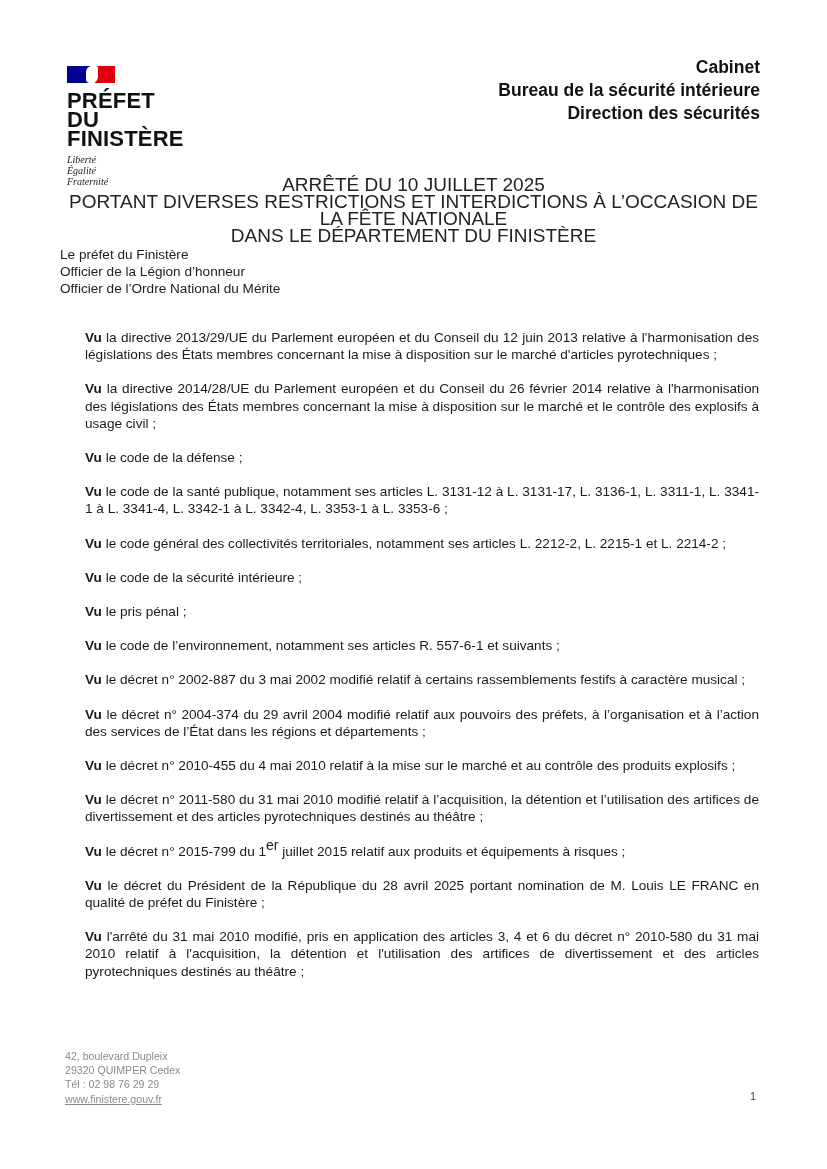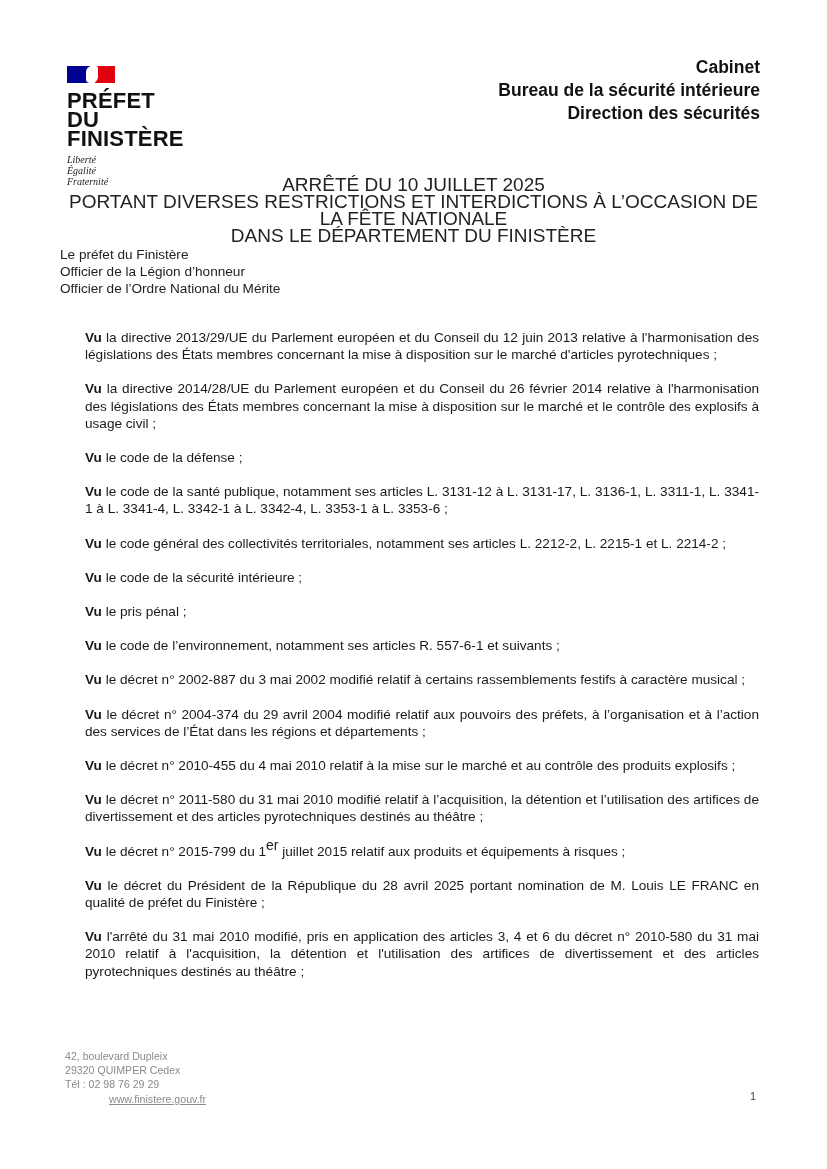--- a/index.html
+++ b/index.html
@@ -16,21 +16,21 @@
   .services { position: absolute; right: 67px; top: 56px; text-align: right; font-weight: bold;
               font-size: 17.5px; line-height: 23px; color: #111; }
   .title-block { position: absolute; left: 60px; width: 707px; top: 176px; text-align: center;
                  font-size: 19px; line-height: 17px; color: #222; }
   .prefet-block { position: absolute; left: 60px; width: 707px; top: 246px; 
                   font-size: 13.6px; line-height: 17px; color: #222; }
   .body { position: absolute; left: 67px; width: 692px; top: 329px; font-size: 13.6px; line-height: 17.2px; }
   .vu { text-align: justify; margin: 0 0 17px 18px; }
   .vu b { font-weight: bold; }
   .footer { position: absolute; left: 65px; top: 1049px; font-size: 10.6px; line-height: 14.2px; color: #8a8a8a; }
-  .footer a { color: #8a8a8a; text-decoration: underline; margin-left: 44px; }
+  .footer a { color: #8a8a8a; text-decoration: underline; }
   .page-num { position: absolute; right: 71px; top: 1090px; font-size: 11px; color: #444; }
   sup { font-size: 14px; line-height: 0; }
 </style>
 </head>
 <body>
 
 <div class="logo">
   <div class="flag">
     <span class="blue"></span>
       <span class="red"></span>

